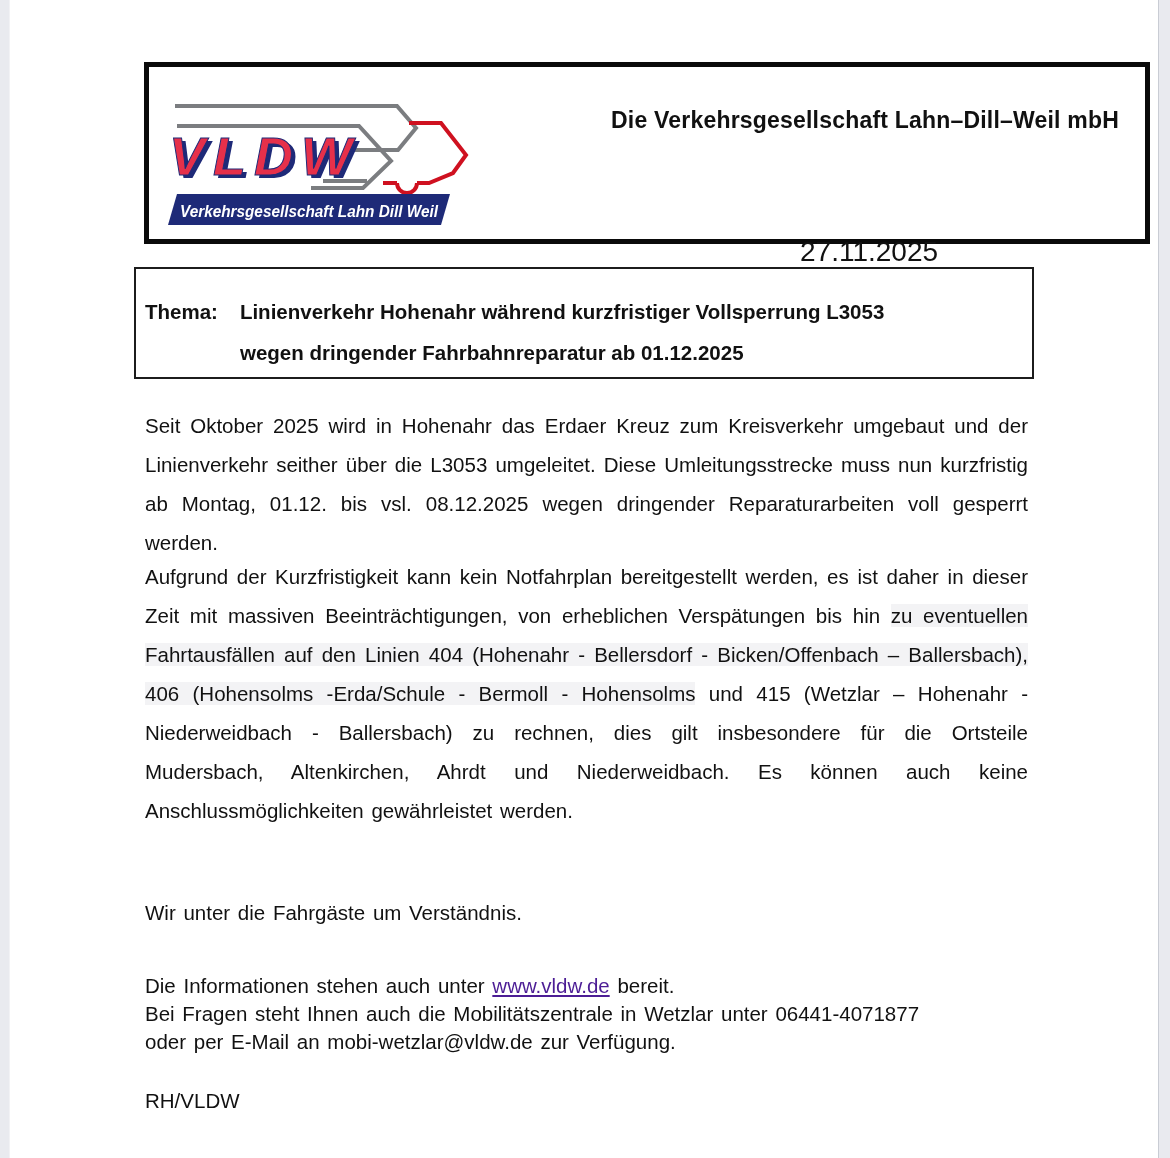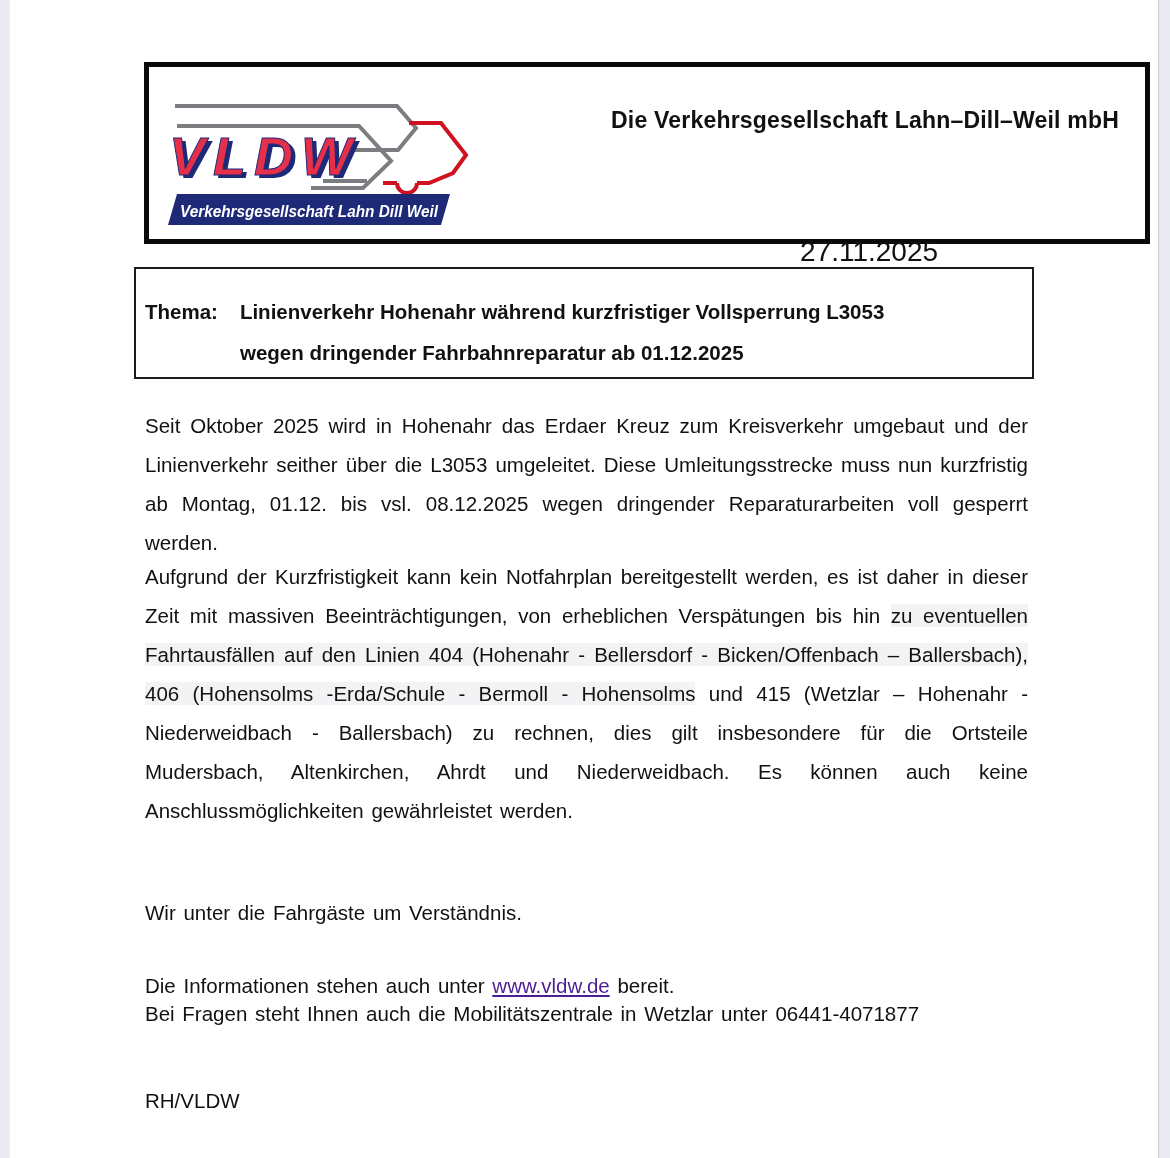--- a/index.html
+++ b/index.html
@@ -112,17 +112,18 @@
 
   <div class="bodytext just para1">Seit Oktober 2025 wird in Hohenahr das Erdaer Kreuz zum Kreisverkehr umgebaut und der Linienverkehr seither über die L3053 umgeleitet. Diese Umleitungsstrecke muss nun kurzfristig ab Montag, 01.12. bis vsl. 08.12.2025 wegen dringender Reparaturarbeiten voll gesperrt werden.</div>
 
   <div class="bodytext just para2"><span>Aufgrund der Kurzfristigkeit kann kein Notfahrplan bereitgestellt werden, es ist daher in dieser Zeit mit massiven Beeinträchtigungen, von erheblichen Verspätungen bis hin </span><span class="hl">zu eventuellen Fahrtausfällen auf den Linien 404 (Hohenahr - Bellersdorf - Bicken/Offenbach – Ballersbach), 406 (Hohensolms -Erda/Schule - Bermoll - Hohensolms</span><span> und 415 (Wetzlar – Hohenahr - Niederweidbach - Ballersbach) zu rechnen, dies gilt insbesondere für die Ortsteile Mudersbach, Altenkirchen, Ahrdt und Niederweidbach. Es können auch keine Anschlussmöglichkeiten gewährleistet werden.</span></div>
 
   <div class="bodytext appeal">Wir unter die Fahrgäste um Verständnis.</div>
 
   <div class="bodytext infoblock">
     <div><span>Die Informationen stehen auch unter </span><a href="#" class="doclink">www.vldw.de</a><span> bereit.</span></div>
     <div>Bei Fragen steht Ihnen auch die Mobilitätszentrale in Wetzlar unter 06441-4071877</div>
+    <div>oder per E-Mail an mobi-wetzlar@vldw.de zur Verfügung.</div>
   </div>
 
   <div class="bodytext signature">RH/VLDW</div>
 
 </div>
 
 </body></html>

